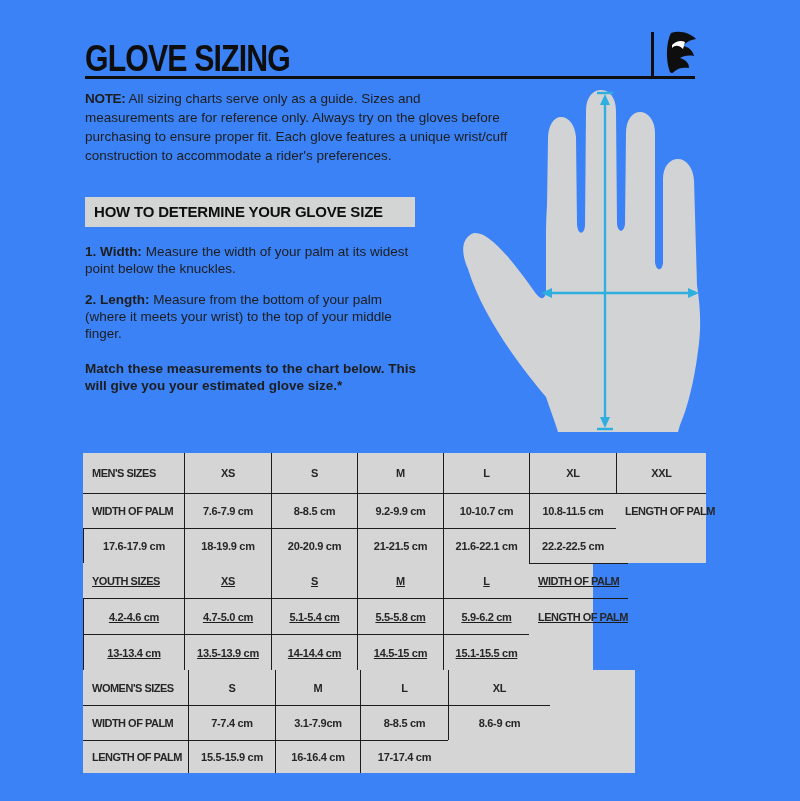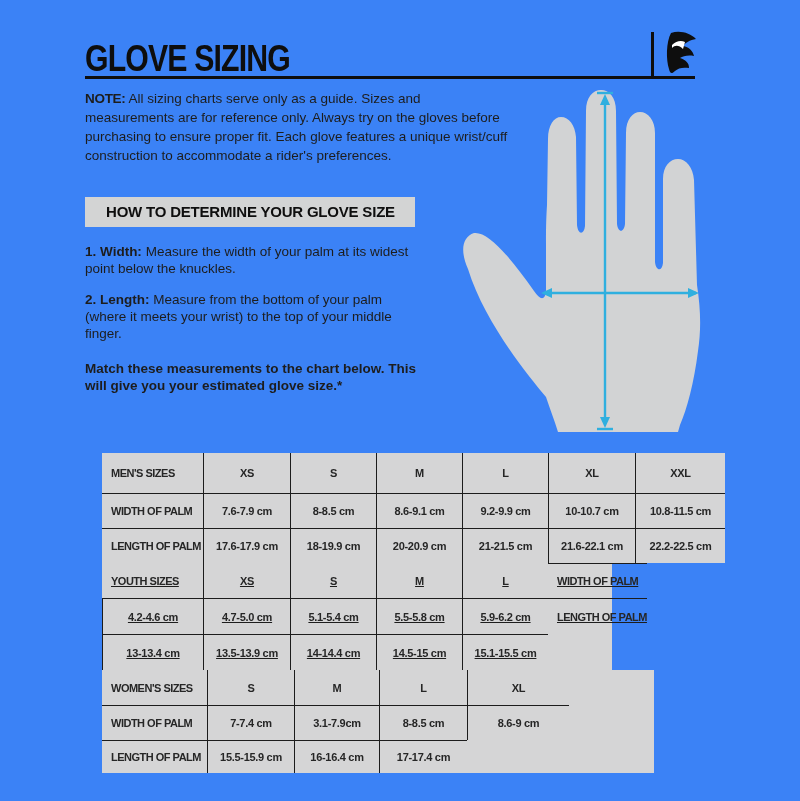--- a/index.html
+++ b/index.html
@@ -23,32 +23,32 @@
   .note {
     position:absolute; left:85px; top:89px; width:428px;
     font-size:13.5px; line-height:19px; color:#1d1d1d;
   }
   .note b { font-weight:bold; letter-spacing:-0.3px; }
 
   
   .howto-bar {
     position:absolute; left:85px; top:197px; width:330px; height:30px;
     background:#d3d4d4; color:#0e0e0e; font-size:15px; font-weight:bold;
-    line-height:30px; padding-left:21px; letter-spacing:-0.2px; white-space:nowrap;
+    line-height:30px; padding-left:9px; letter-spacing:-0.2px; white-space:nowrap;
   }
   .steps { position:absolute; left:85px; top:243px; width:336px; font-size:13.5px; line-height:17px; }
   .steps p { margin:0; }
   .steps .step2 { margin-top:14px; }
   .steps .match { margin-top:18px; font-weight:bold; }
 
   
   .hand-wrap { position:absolute; left:450px; top:85px; width:330px; height:360px; }
 
   
-  .tables { position:absolute; left:102px; top:453px; }
+  .tables { position:absolute; left:83px; top:453px; }
   .size-table { display:grid; background:#d5d5d6; }
   .cell {
     display:flex; align-items:center; justify-content:center;
     font-weight:bold; font-size:11px; letter-spacing:-0.3px; color:#262626;
     white-space:nowrap;
   }
   .cell.lbl { justify-content:flex-start; padding-left:9px; letter-spacing:-0.5px; }
   .cell.vline { border-left:1.5px solid #1c1c1c; }
   .cell.hline { border-top:1.5px solid #1c1c1c; }
 </style>
@@ -135,21 +135,20 @@
         <div class="cell lbl">MEN'S SIZES</div>
         <div class="cell vline">XS</div>
         <div class="cell vline">S</div>
         <div class="cell vline">M</div>
         <div class="cell vline">L</div>
         <div class="cell vline">XL</div>
         <div class="cell vline">XXL</div>
         <div class="cell lbl hline">WIDTH OF PALM</div>
         <div class="cell vline hline">7.6-7.9 cm</div>
         <div class="cell vline hline">8-8.5 cm</div>
-        <div class="cell vline hline">8.6-9.1 cm</div>
         <div class="cell vline hline">9.2-9.9 cm</div>
         <div class="cell vline hline">10-10.7 cm</div>
         <div class="cell vline hline">10.8-11.5 cm</div>
         <div class="cell lbl hline">LENGTH OF PALM</div>
         <div class="cell vline hline">17.6-17.9 cm</div>
         <div class="cell vline hline">18-19.9 cm</div>
         <div class="cell vline hline">20-20.9 cm</div>
         <div class="cell vline hline">21-21.5 cm</div>
         <div class="cell vline hline">21.6-22.1 cm</div>
         <div class="cell vline hline">22.2-22.5 cm</div>

